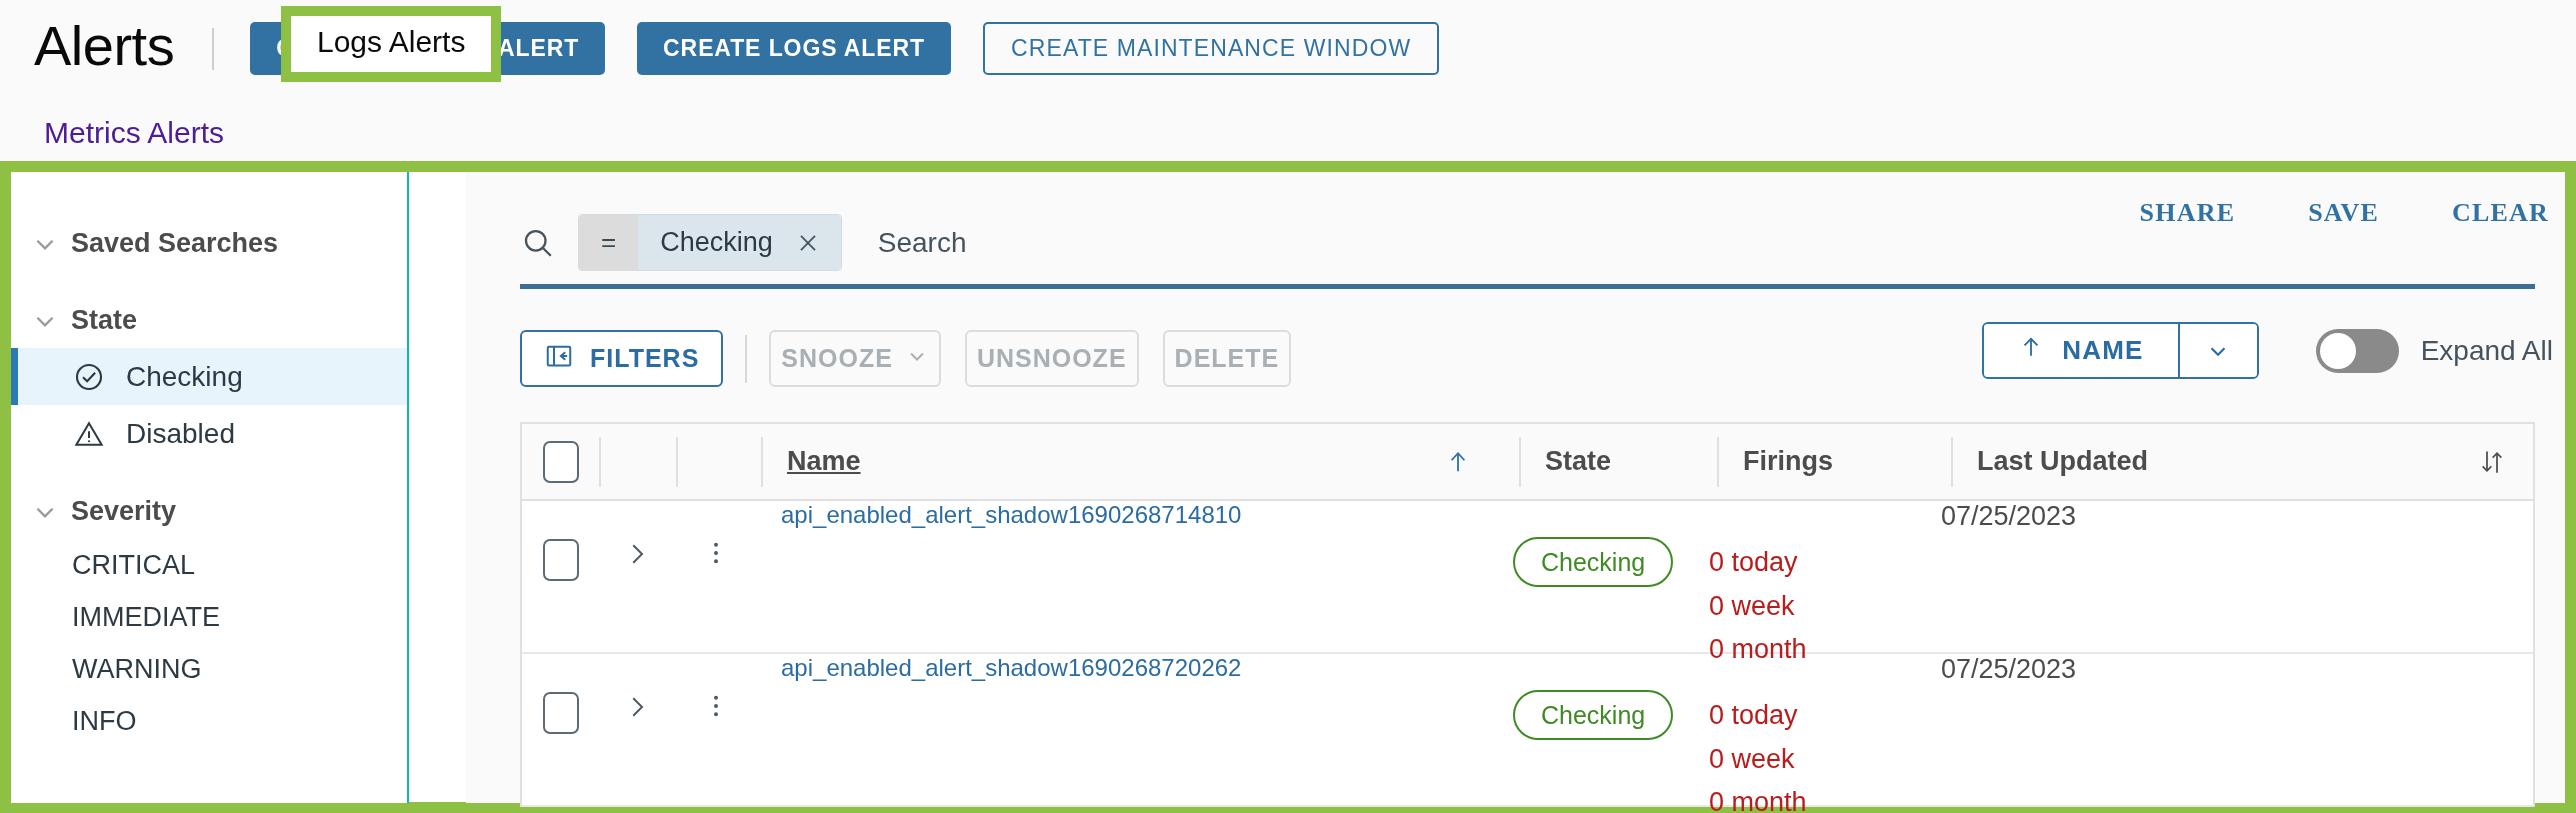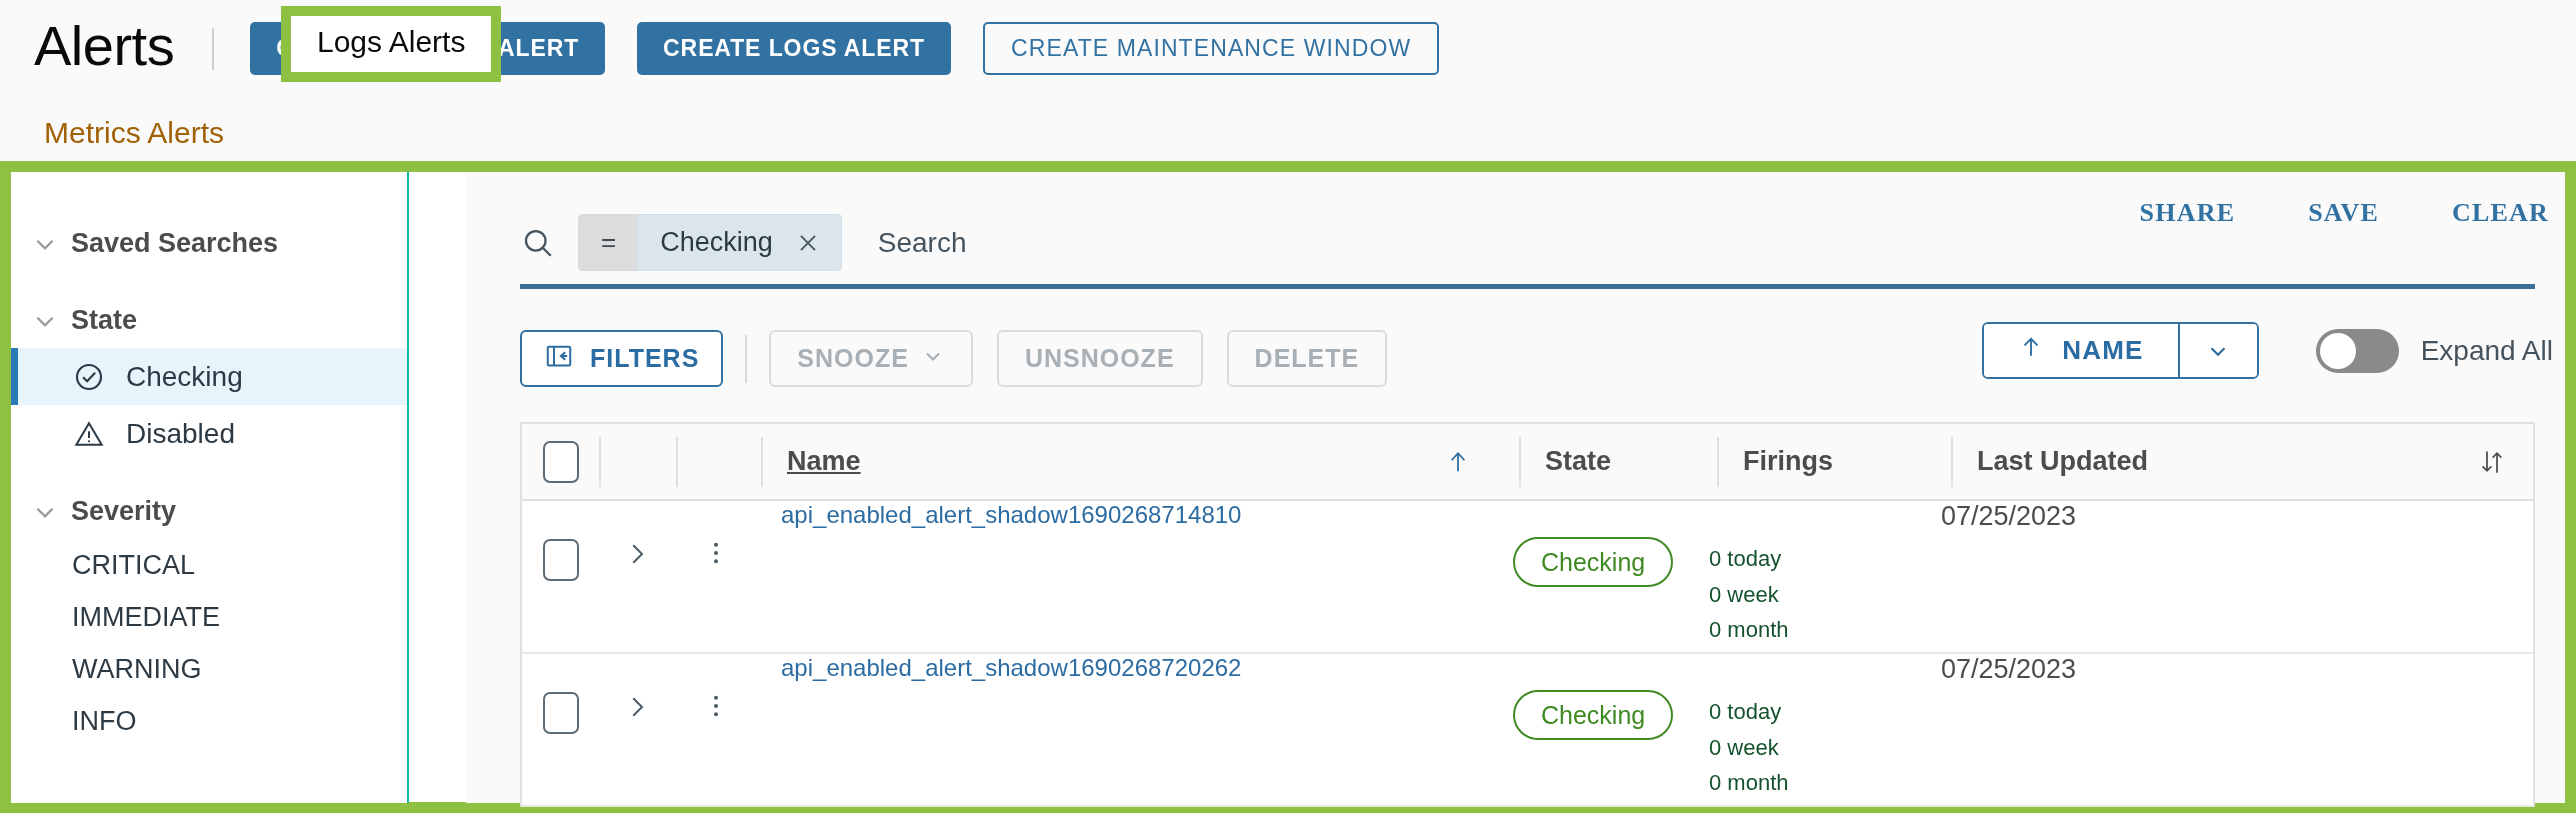--- a/index.html
+++ b/index.html
@@ -39,21 +39,21 @@
     height: 53px; padding: 0 26px; cursor: pointer;
     display: inline-flex; align-items: center; justify-content: center;
   }
 
   
   .tabs {
     position: absolute; left: 0; top: 97px; width: 2576px; height: 67px;
     display: flex; align-items: flex-end; padding-left: 44px;
   }
   .tab {
-    font-size: 30px; color: #a16207; padding: 0 0 14px 0;
+    font-size: 30px; color: #4c1d95; padding: 0 0 14px 0;
     margin-right: 0; cursor: pointer; background: transparent;
     border: none; font-family: "Liberation Sans", sans-serif;
   }
   .tab-metrics { width: 228px; text-align: left; }
   .tab-active-wrap {
     position: absolute; left: 281px; top: 6px;
     border: 10px solid #8ec044; background: #ffffff;
     padding: 9px 26px 13px 26px;
   }
   .tab-active {
@@ -159,21 +159,21 @@
   }
   .btn-filters {
     margin-left: 54px; height: 57px; padding: 0 22px;
     border: 2px solid #3272a2; border-radius: 6px; background: #ffffff;
     color: #2b6ca3; font-size: 25px; font-weight: 700; letter-spacing: 1px;
     display: inline-flex; align-items: center; gap: 16px; cursor: pointer;
     font-family: "Liberation Sans", sans-serif;
   }
   .vsep { width: 2px; height: 48px; background: #d8d8d8; margin: 0 22px; }
   .btn-disabled {
-    height: 57px; padding: 0 26px; border: 2px solid #dcdcdc;
+    height: 57px; padding: 0 10px; border: 2px solid #dcdcdc;
     border-radius: 6px; background: #fafafa; color: #a8b0b5;
     font-size: 25px; font-weight: 700; letter-spacing: 1px;
     display: inline-flex; align-items: center; gap: 12px;
     font-family: "Liberation Sans", sans-serif;
     margin-right: 24px; cursor: default;
   }
   .toolbar-right {
     position: absolute; right: 12px; top: 150px;
     display: flex; align-items: center;
   }
@@ -247,21 +247,21 @@
   .row .c-check { align-items: flex-start; }
   .cell-name {
     padding: 42px 0 0 24px; font-size: 24px; color: #2b6ca3; cursor: pointer;
   }
   .badge {
     margin-top: 36px; display: inline-flex; align-items: center;
     justify-content: center; height: 50px; padding: 0 26px;
     border: 2px solid #3f8a23; border-radius: 26px;
     color: #3f8a23; font-size: 25px; background: #ffffff;
   }
-  .fire-list { padding-top: 40px; font-size: 22px; color: #14532d;
+  .fire-list { padding-top: 40px; font-size: 27px; color: #b91c1c;
                line-height: 1.62; }
   .cell-upd { padding-top: 40px; font-size: 27px; color: #4c4c4c; }
   .sort-toggle-icon { cursor: pointer; display: inline-flex; }
   .icon-btn { cursor: pointer; display: inline-flex; }
 </style>
 </head>
 <body>
 
 <div class="app">
 

